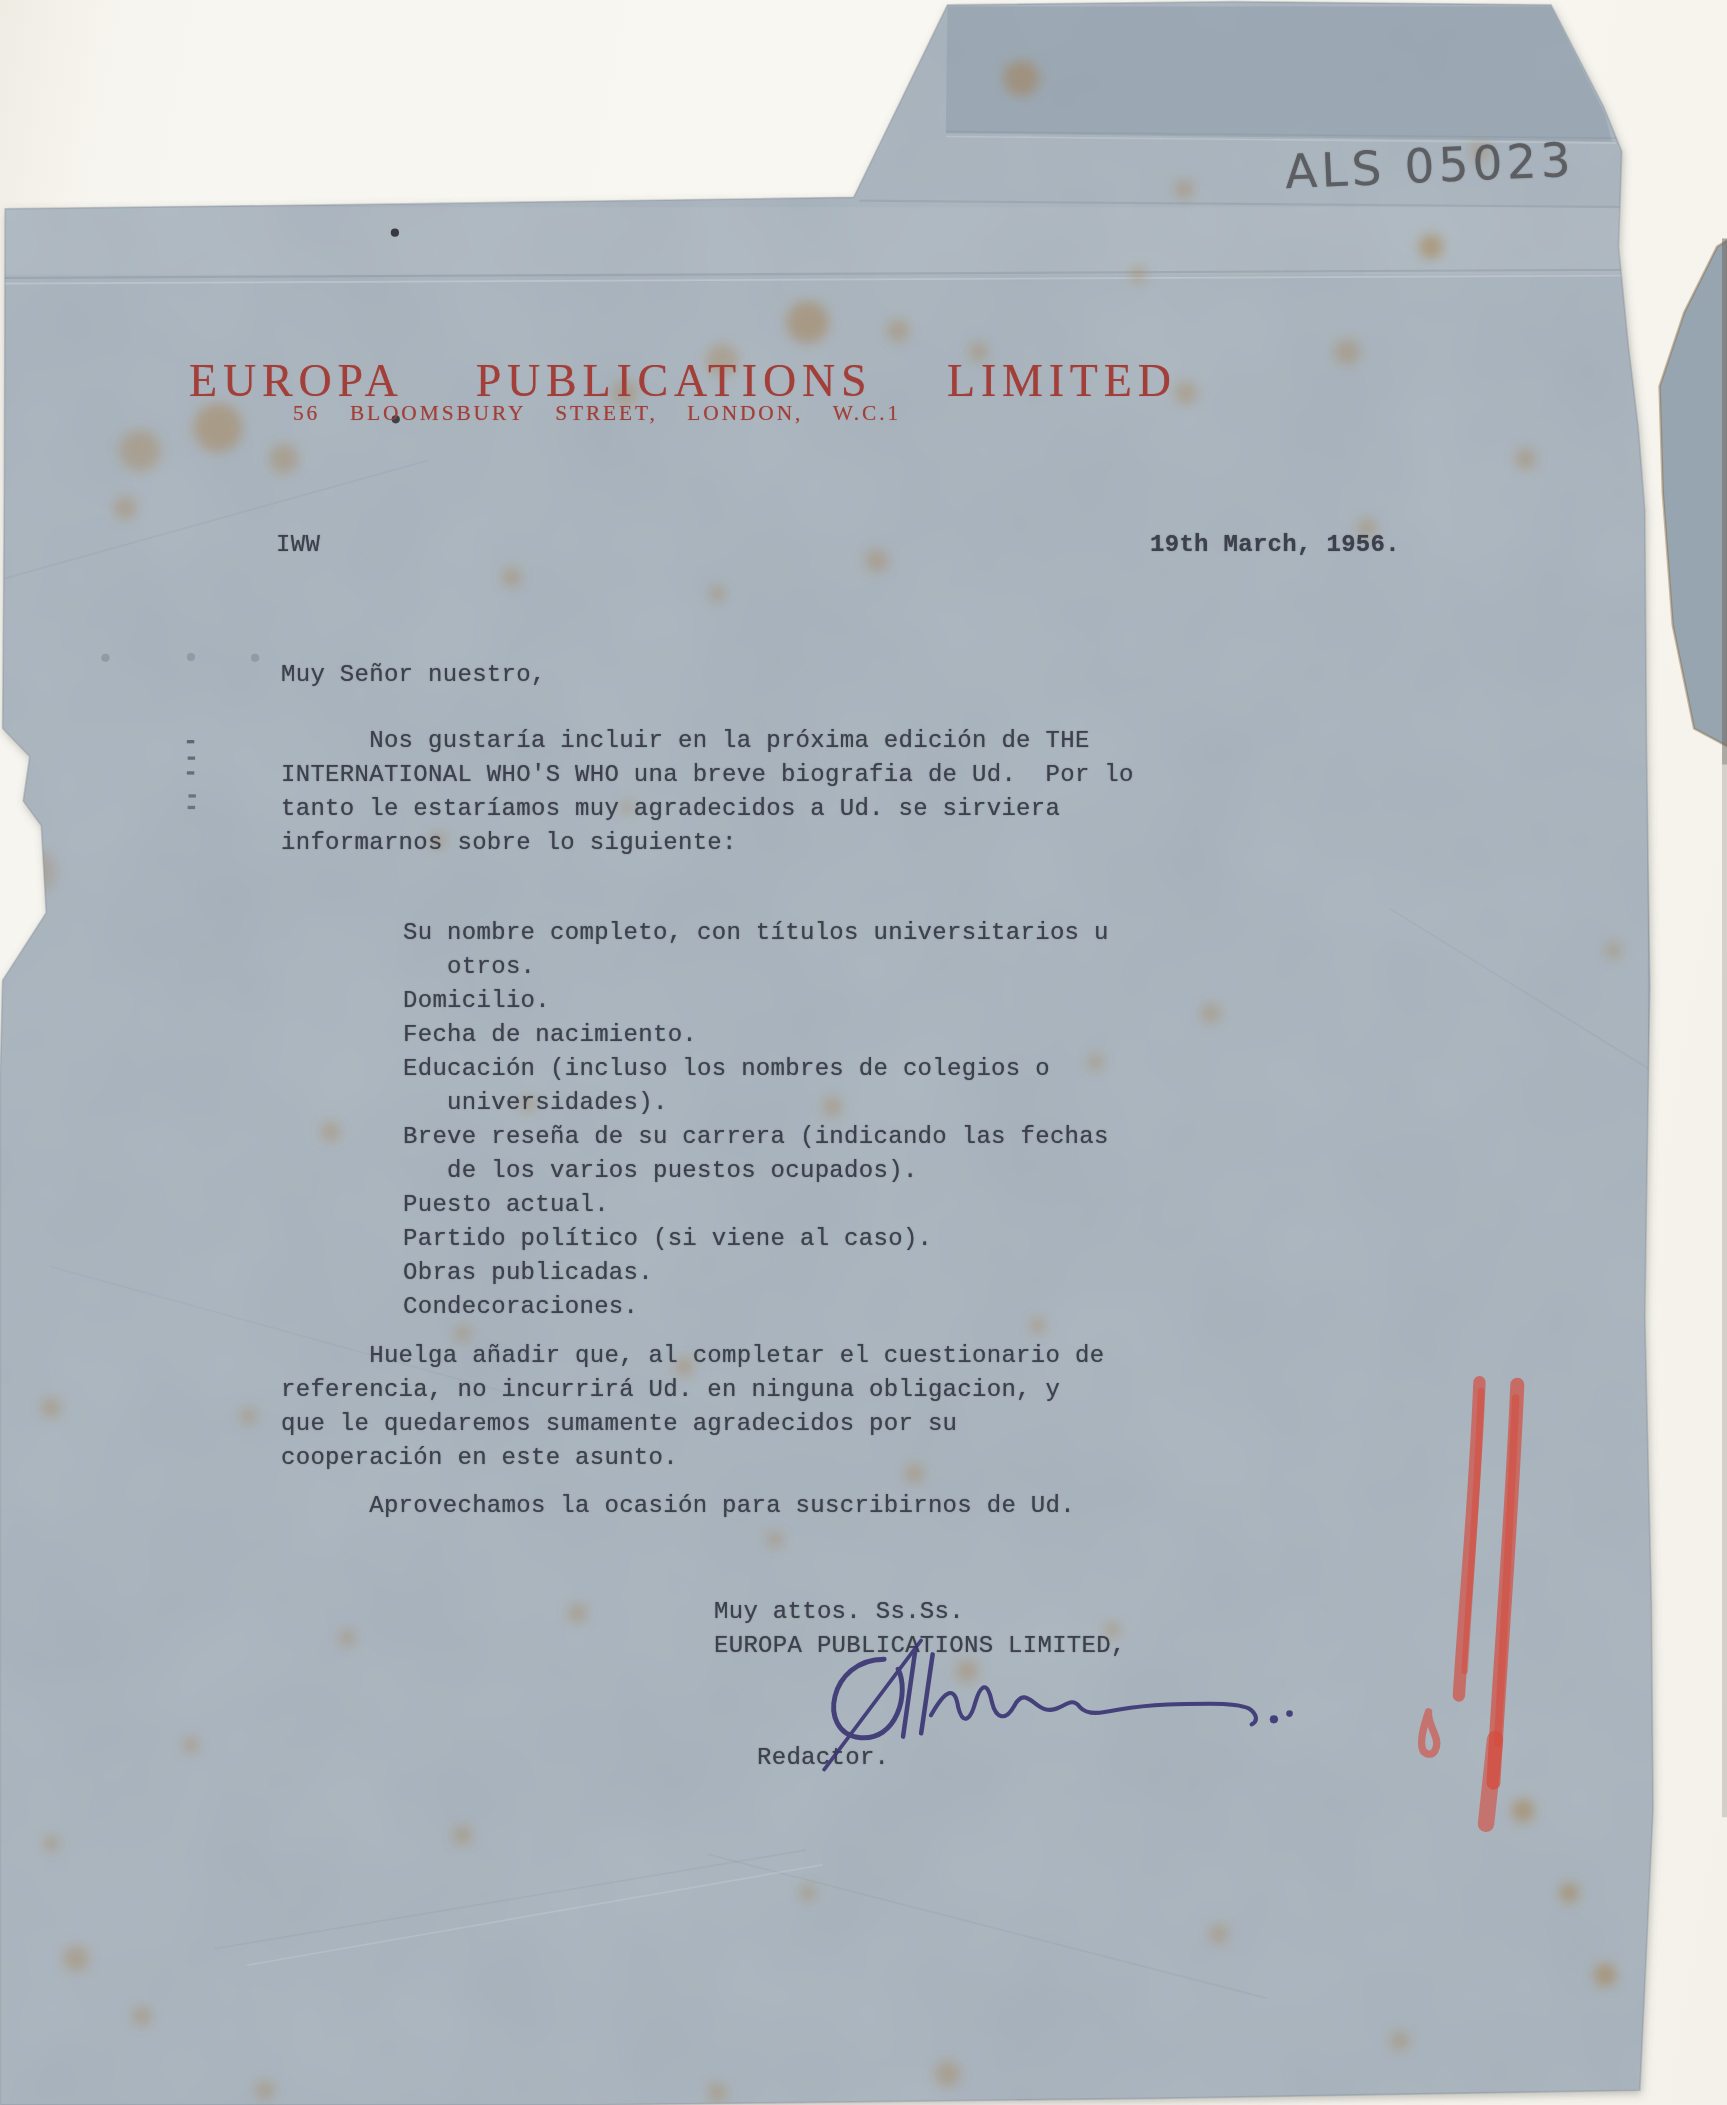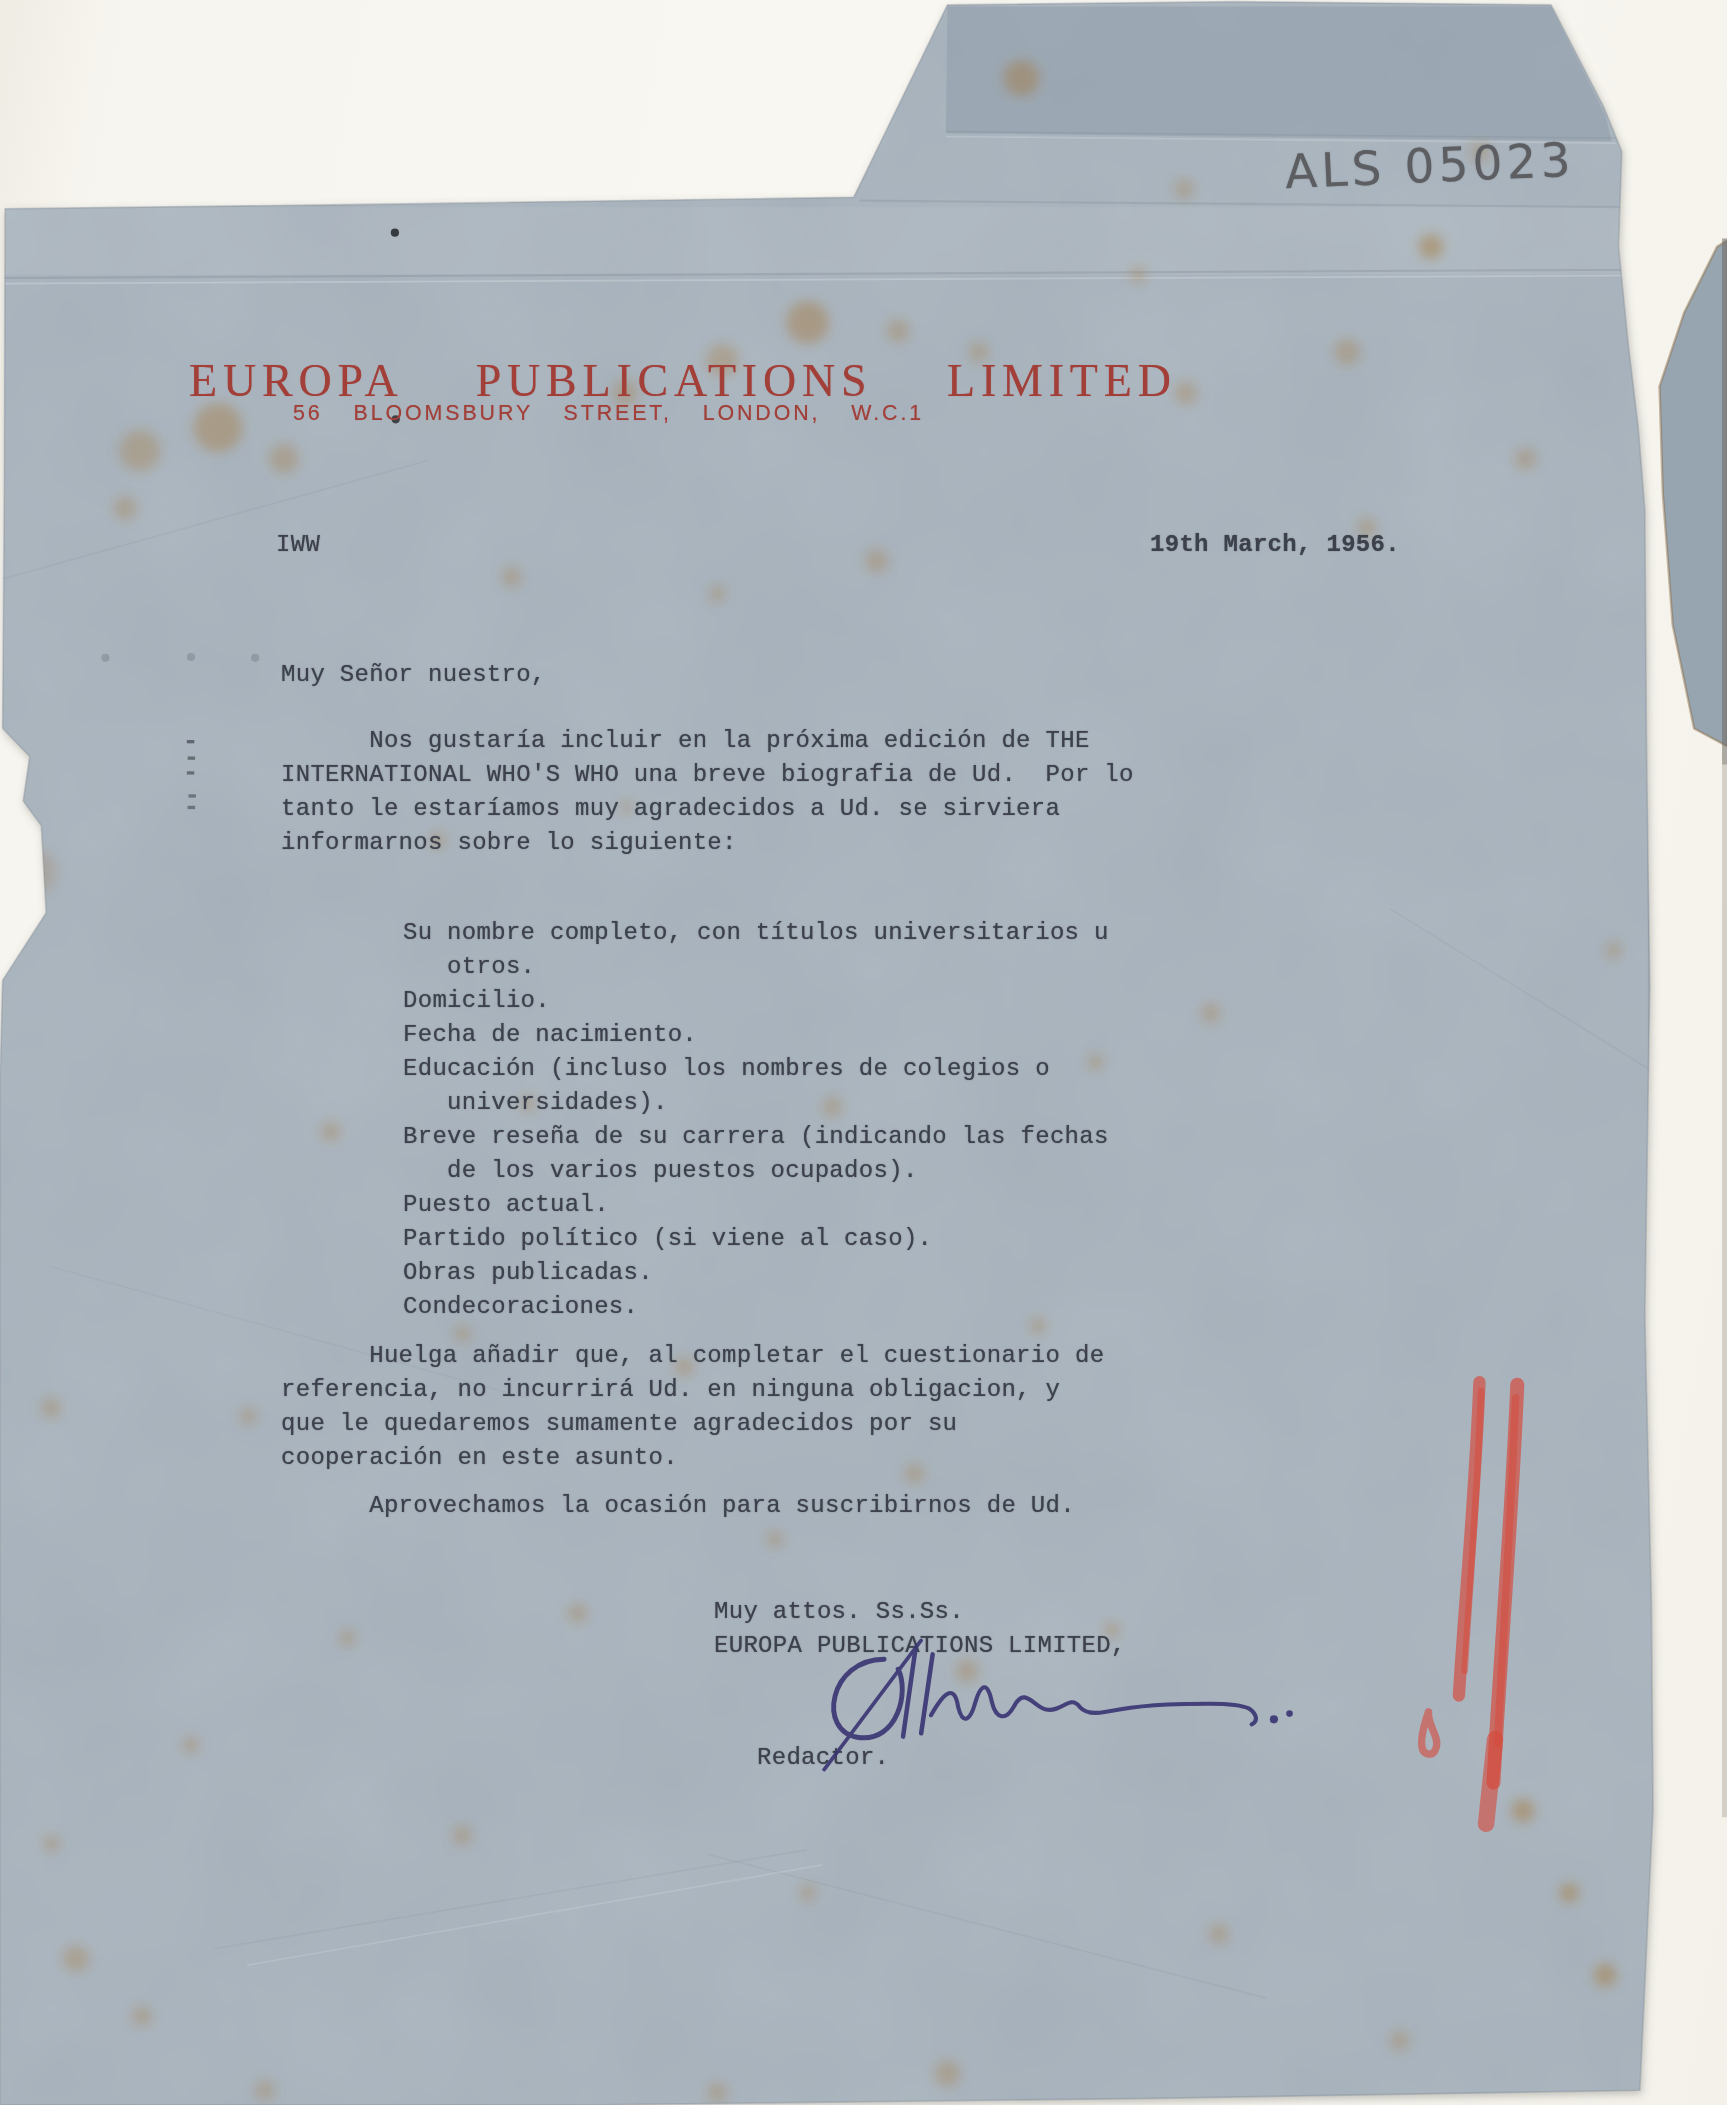--- a/index.html
+++ b/index.html
@@ -28,21 +28,21 @@
   }
   .letterhead-co{
     position:absolute;left:189px;top:354px;
     font-family:"Liberation Serif","DejaVu Serif",serif;
     font-size:46px;letter-spacing:5.8px;word-spacing:20px;
     color:var(--c-letterhead);white-space:pre;
     text-shadow:0 0 0.8px rgba(162,63,57,.6);
   }
   .letterhead-ad{
     position:absolute;left:293px;top:401px;
-    font-family:Liberation Sans, sans-serif;
+    font-family:Liberation Serif, serif;
     font-size:21.4px;letter-spacing:2.9px;word-spacing:6.6px;
     color:var(--c-letterhead);white-space:pre;
     text-shadow:0 0 0.8px rgba(162,63,57,.55);
   }
   .pencil-code{
     position:absolute;left:1285px;top:138px;
     font-family:"DejaVu Sans",sans-serif;
     font-size:47px;letter-spacing:4.1px;color:var(--c-pencil);
     transform:rotate(-2.5deg);opacity:.92;white-space:pre;
     text-shadow:0 0 1.6px rgba(86,87,91,.55);

